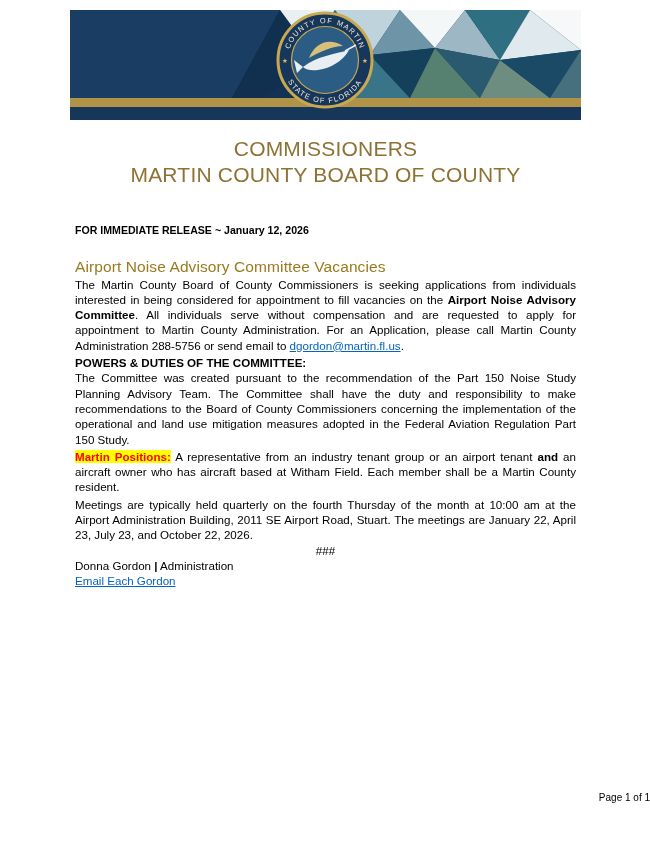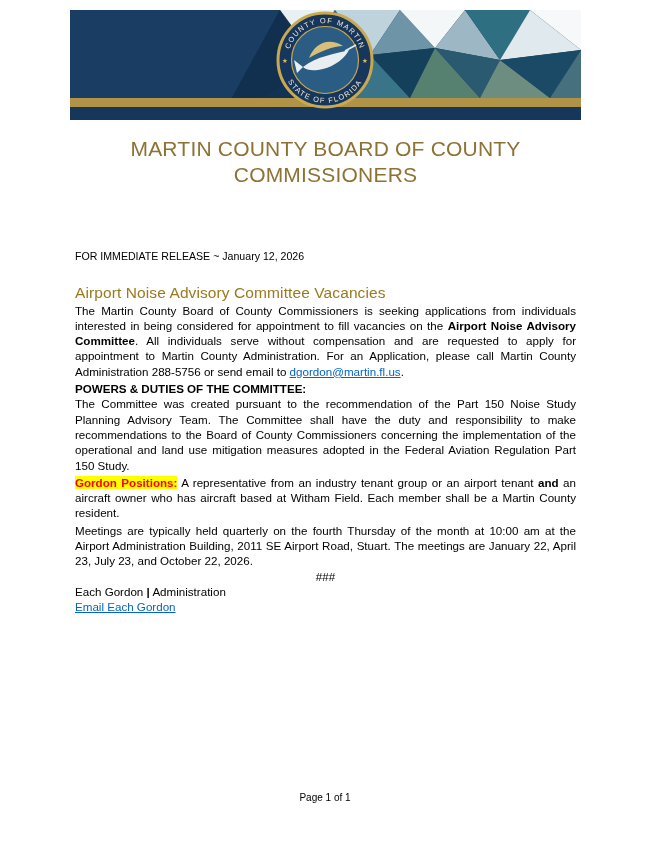--- a/index.html
+++ b/index.html
@@ -18,35 +18,35 @@
     position:absolute; top:136px; left:75px; width:501px;
     text-align:center; color:#8e7233;
     font-size:21px; line-height:26px; letter-spacing:0.2px;
   }
   .subtitle { font-size:20px; }
 
   .content {
     position:absolute; top:223px; left:75px; width:501px;
     font-size:11.6px; line-height:15.3px;
   }
-  .release-line { font-weight:normal; font-size:10.6px;margin-top:26px; }
+  .release-line { font-weight:bold; font-size:10.6px; }
   .headline {
     color:#9a7a1e; font-weight:normal; font-size:15.5px;
     margin-top:21px; letter-spacing:0.1px;
   }
   .para { margin-top:2px; }
   .just { text-align:justify; }
   .center { text-align:center; }
   .b { font-weight:bold; }
   .link { color:#0563c1; text-decoration:underline; cursor:pointer; }
   .hl { background:#ffff00; color:#ff0000; font-weight:bold; }
 
   .footer {
     position:absolute; bottom:38px; left:0; width:100%;
-    text-align:center; font-size:10px;margin-top:40px;
+    text-align:right; font-size:10px;margin-top:40px;
   }
 </style>
 </head>
 <body>
 
 <div class="page">
 
   <div class="banner">
     <svg viewBox="0 0 511 110" aria-hidden="true">
       <g>
@@ -94,44 +94,44 @@
           <path d="M -16,-2 C -10,-17 4,-23 18,-14 C 8,-14 -4,-9 -16,-2 Z" fill="#d8c07a"></path>
           <path d="M -22,7 C -8,-4 10,-6 24,-10 C 20,-2 10,6 -2,9 C -10,11 -18,11 -22,7 Z" fill="#e8eef2"></path>
           <polygon points="-22,7 -31,0 -28,13" fill="#e8eef2"></polygon>
           <line x1="20" y1="-9" x2="31" y2="-15" stroke="#e8eef2" stroke-width="1.6"></line>
         </g>
       </g>
     </svg>
   </div>
 
   <div class="title-block">
+    <div>COMMISSIONERS</div>
     <div>MARTIN COUNTY BOARD OF COUNTY</div>
-    <div>COMMISSIONERS</div>
   </div>
 
   <div class="content">
     <div class="release-line">FOR IMMEDIATE RELEASE ~ January 12, 2026</div>
 
     <h2 class="headline">Airport Noise Advisory Committee Vacancies</h2>
 
     <p class="para just"><span>The Martin County Board of County Commissioners is seeking applications from individuals interested in being considered for appointment to fill vacancies on the </span><span class="b">Airport Noise Advisory Committee</span><span>.  All individuals serve without compensation and are requested to apply for appointment to Martin County Administration.  For an Application, please call Martin County Administration 288-5756 or send email to </span><span class="link">dgordon@martin.fl.us</span><span>.</span></p>
 
     <div class="para">
       <div class="b">POWERS &amp; DUTIES OF THE COMMITTEE:</div>
       <div class="just">The Committee was created pursuant to the recommendation of the Part 150 Noise Study Planning Advisory Team.  The Committee shall have the duty and responsibility to make recommendations to the Board of County Commissioners concerning the implementation of the operational and land use mitigation measures adopted in the Federal Aviation Regulation Part 150 Study.</div>
     </div>
 
-    <p class="para just"><span class="hl">Gordon Positions:</span><span>  A representative from an industry tenant group or an airport tenant </span><span class="b">and</span><span> an aircraft owner who has aircraft based at Witham Field.  Each member shall be a Martin County resident.</span></p>
+    <p class="para just"><span class="hl">Martin Positions:</span><span>  A representative from an industry tenant group or an airport tenant </span><span class="b">and</span><span> an aircraft owner who has aircraft based at Witham Field.  Each member shall be a Martin County resident.</span></p>
 
     <p class="para just">Meetings are typically held quarterly on the fourth Thursday of the month at 10:00 am at the Airport Administration Building, 2011 SE Airport Road, Stuart.  The meetings are January 22, April 23, July 23, and October 22, 2026.</p>
 
 
     <div class="center">###</div>
 
-    <div><span>Each Gordon </span><span class="b">|</span><span> Administration</span></div>
+    <div><span>Donna Gordon </span><span class="b">|</span><span> Administration</span></div>
 
     <div>
       <span class="link">Email Each Gordon</span>
     </div>
   </div>
 
   <div class="footer">Page 1 of 1</div>
 </div>
 
 </body></html>

